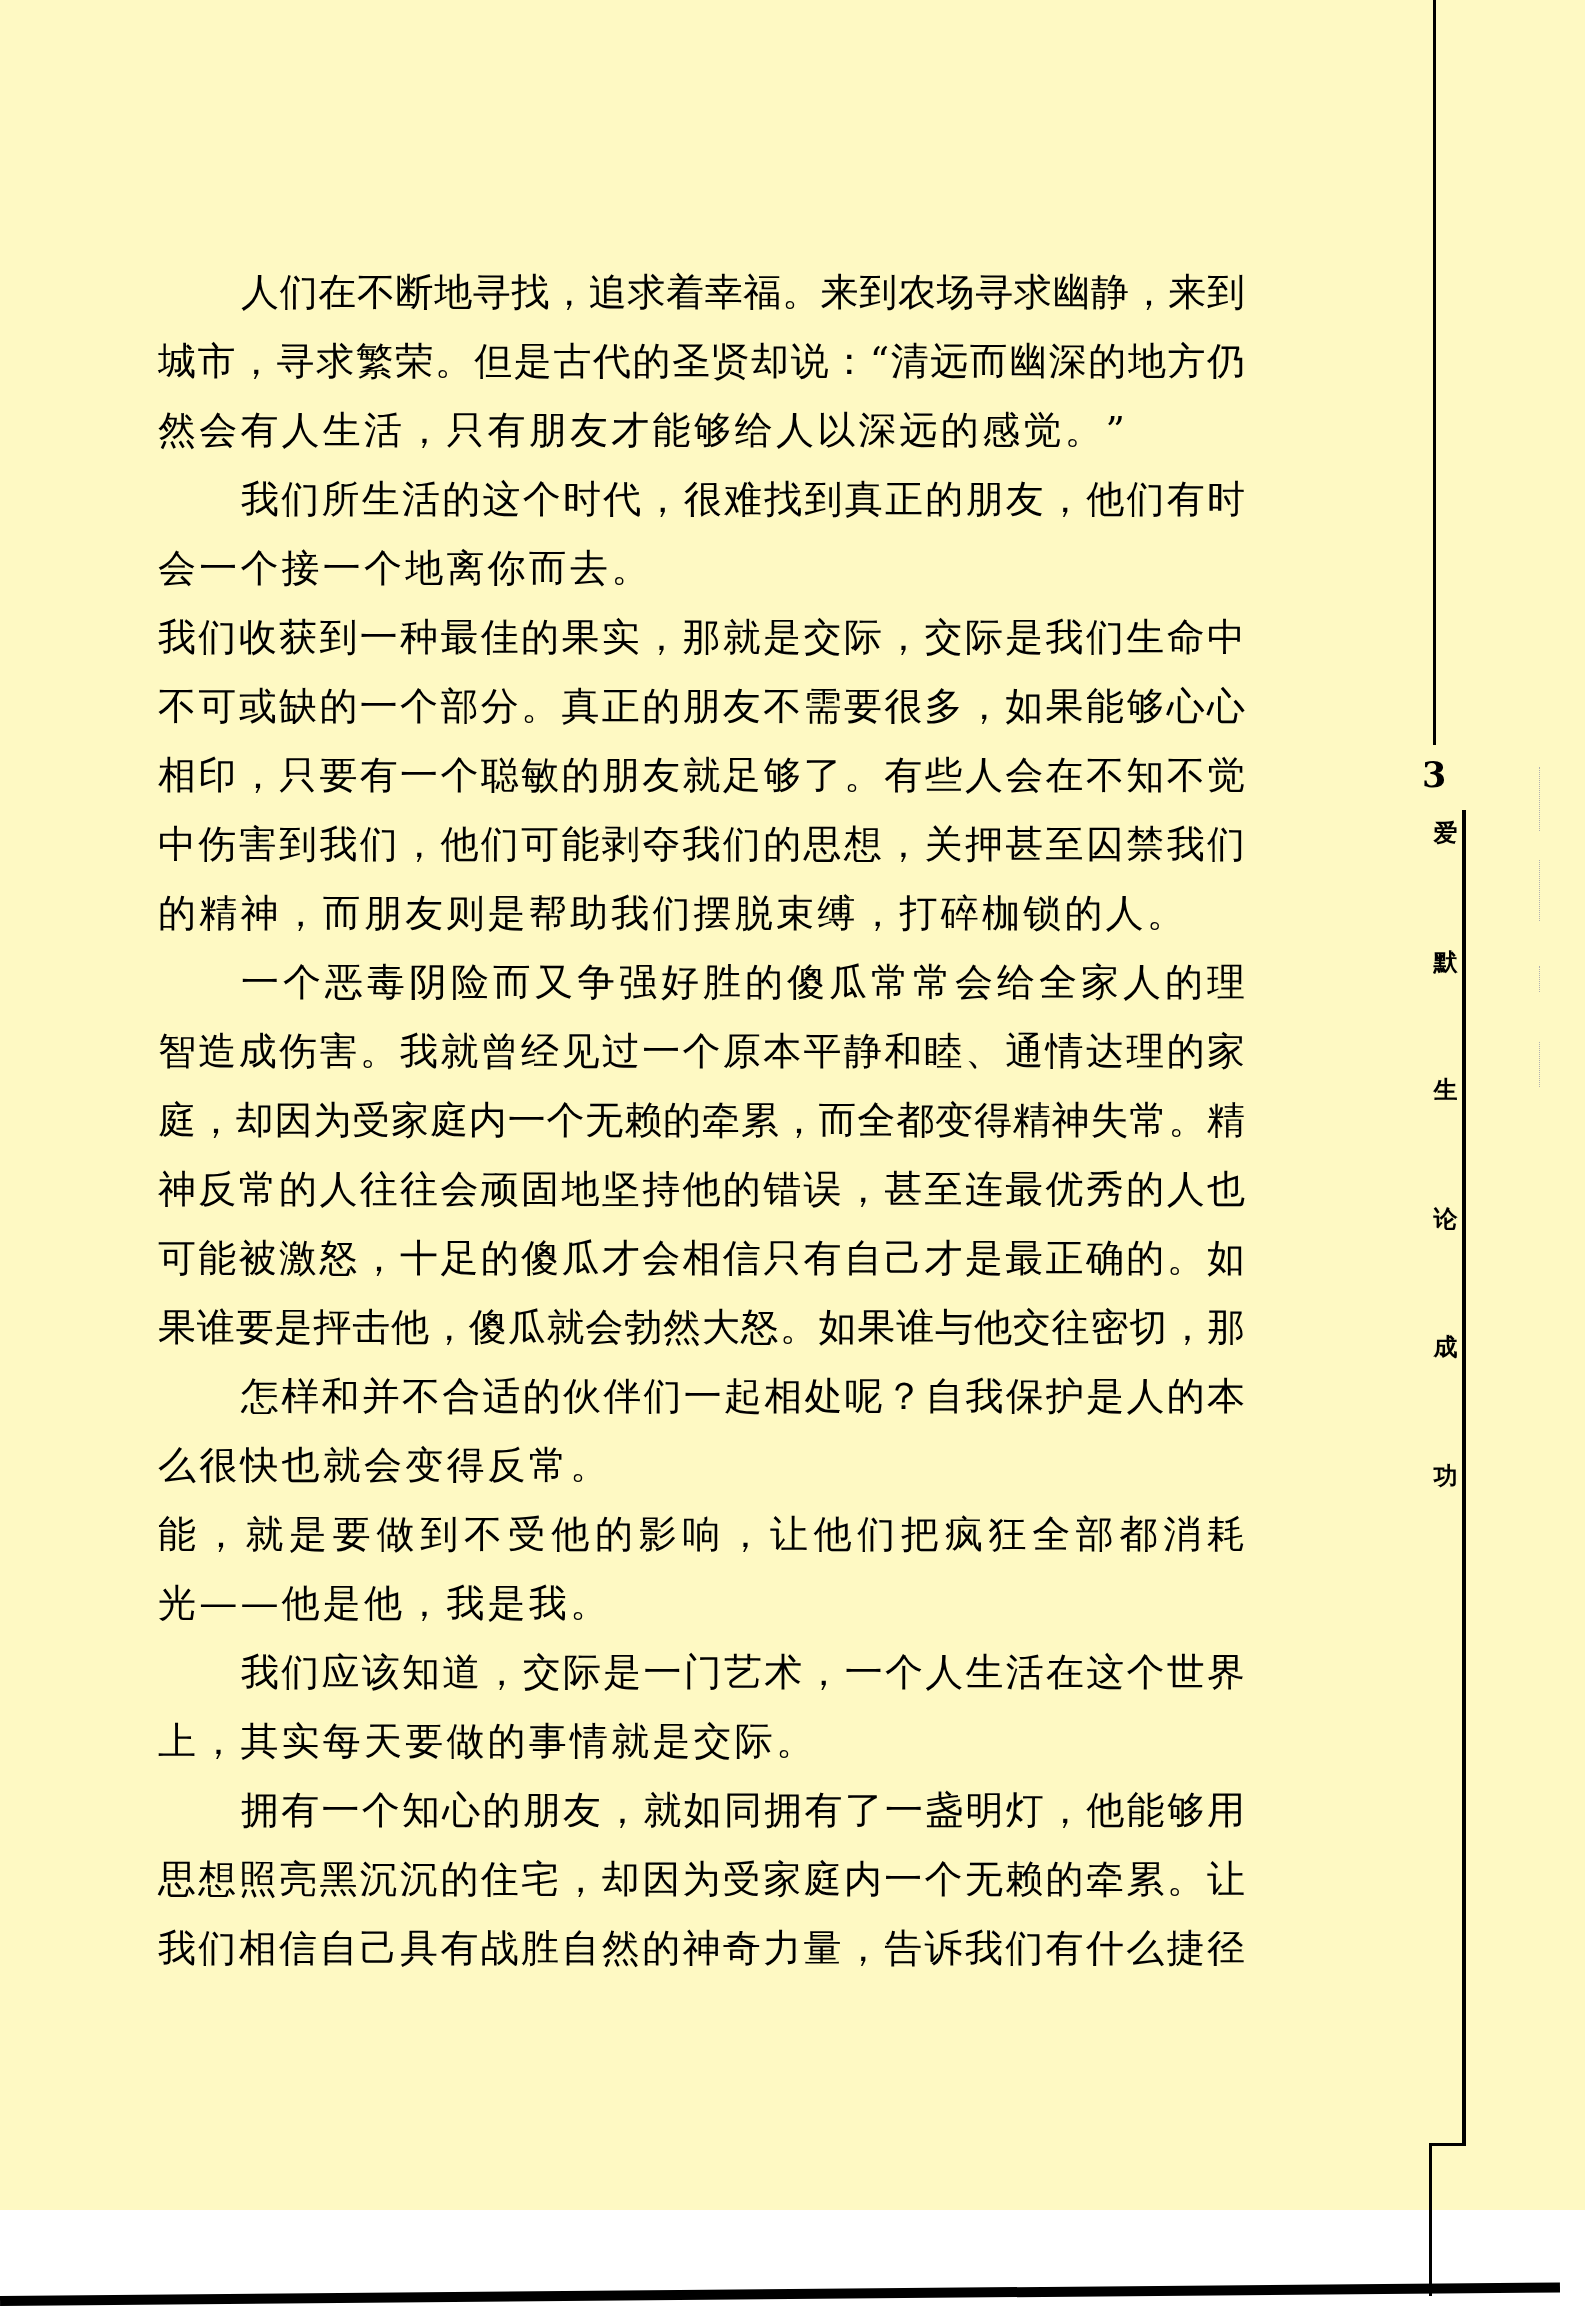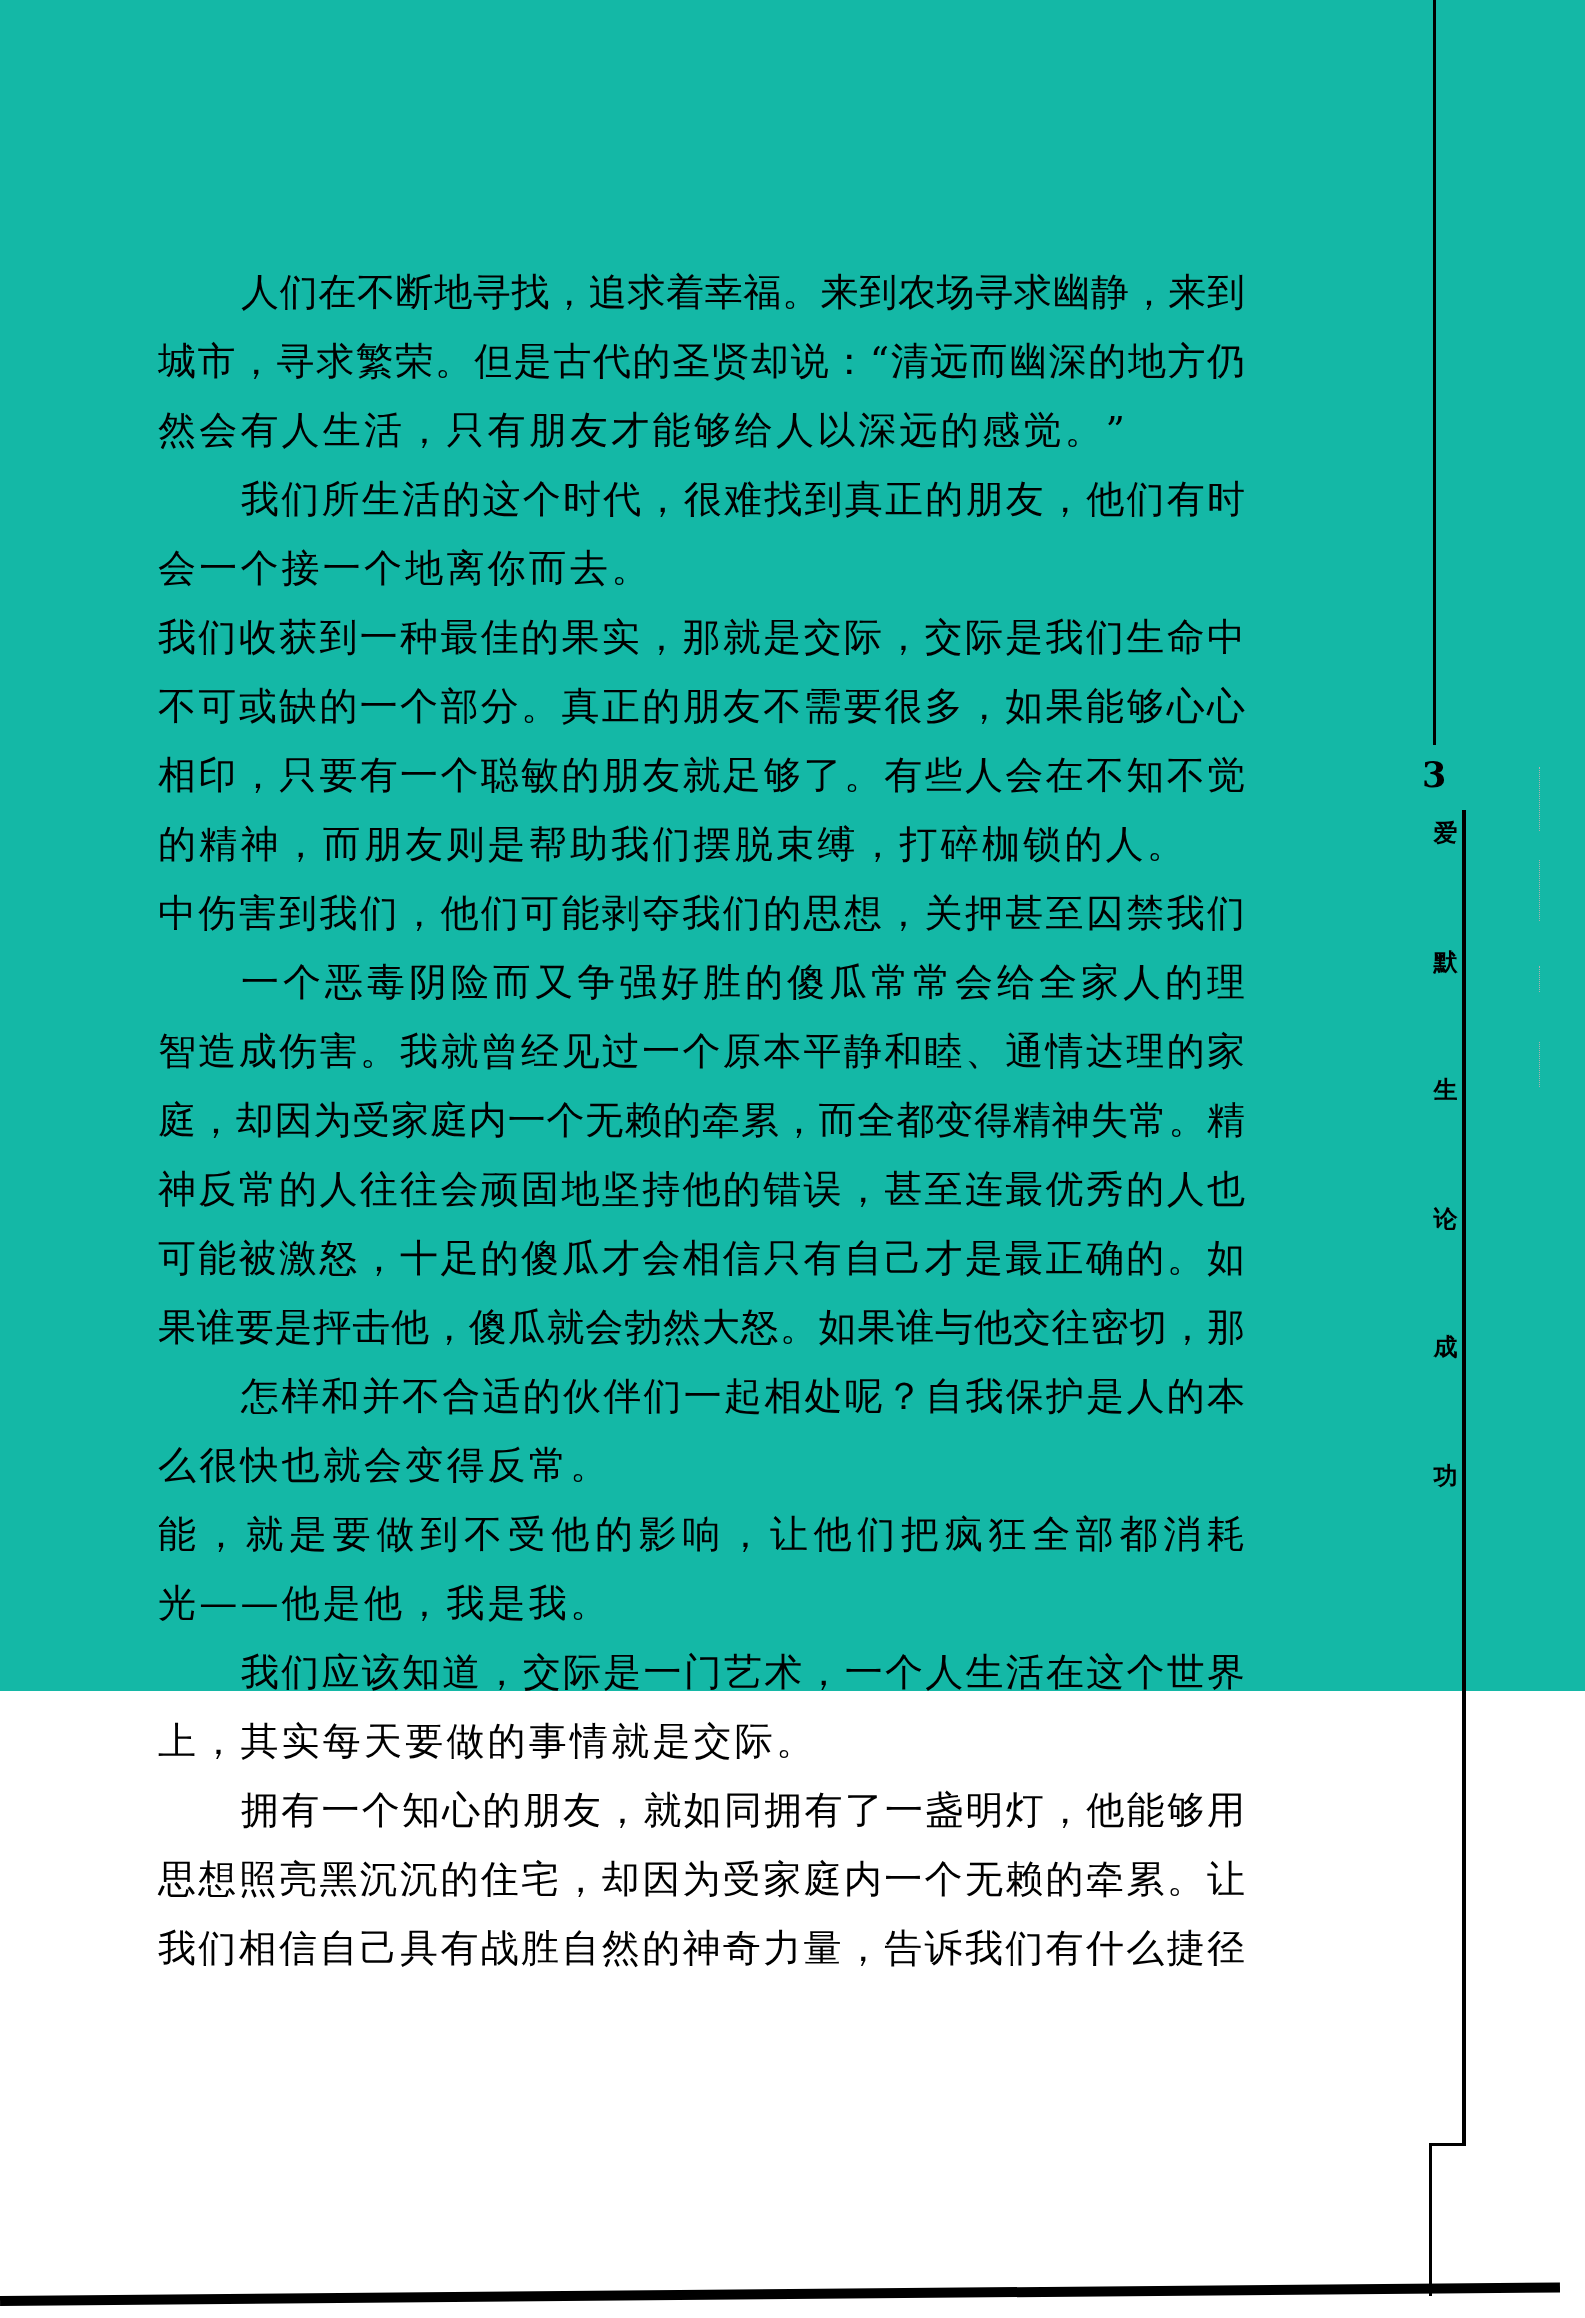--- a/index.html
+++ b/index.html
@@ -12,22 +12,22 @@
     height: 2319px;
     position: relative;
     overflow: hidden;
     font-family: "DejaVu Serif", "Liberation Serif", serif;
     color: #000;
   }
   .page {
     position: absolute;
     left: 0; top: 0;
     width: 1586px;
-    height: 1691px;
-    background: #14b8a6;
+    height: 2210px;
+    background: #fef9c3;
   }
   .text-block {
     position: absolute;
     left: 158px;
     top: 258px;
     width: 1087px;
   }
   .line {
     display: block;
     height: 69px;
@@ -106,22 +106,22 @@
     <span class="line indent">人们在不断地寻找，追求着幸福。来到农场寻求幽静，来到</span>
     <span class="line">城市，寻求繁荣。但是古代的圣贤却说：“清远而幽深的地方仍</span>
     <span class="line last">然会有人生活，只有朋友才能够给人以深远的感觉。”</span>
 
     <span class="line indent">我们所生活的这个时代，很难找到真正的朋友，他们有时</span>
     <span class="line last">会一个接一个地离你而去。</span>
 
     <span class="line">我们收获到一种最佳的果实，那就是交际，交际是我们生命中</span>
     <span class="line">不可或缺的一个部分。真正的朋友不需要很多，如果能够心心</span>
     <span class="line">相印，只要有一个聪敏的朋友就足够了。有些人会在不知不觉</span>
+    <span class="line">中伤害到我们，他们可能剥夺我们的思想，关押甚至囚禁我们</span>
     <span class="line last">的精神，而朋友则是帮助我们摆脱束缚，打碎枷锁的人。</span>
-    <span class="line">中伤害到我们，他们可能剥夺我们的思想，关押甚至囚禁我们</span>
 
     <span class="line indent">一个恶毒阴险而又争强好胜的傻瓜常常会给全家人的理</span>
     <span class="line">智造成伤害。我就曾经见过一个原本平静和睦、通情达理的家</span>
     <span class="line">庭，却因为受家庭内一个无赖的牵累，而全都变得精神失常。精</span>
     <span class="line">神反常的人往往会顽固地坚持他的错误，甚至连最优秀的人也</span>
     <span class="line">可能被激怒，十足的傻瓜才会相信只有自己才是最正确的。如</span>
     <span class="line">果谁要是抨击他，傻瓜就会勃然大怒。如果谁与他交往密切，那</span>
     <span class="line indent">怎样和并不合适的伙伴们一起相处呢？自我保护是人的本</span>
 
     <span class="line last">么很快也就会变得反常。</span>

